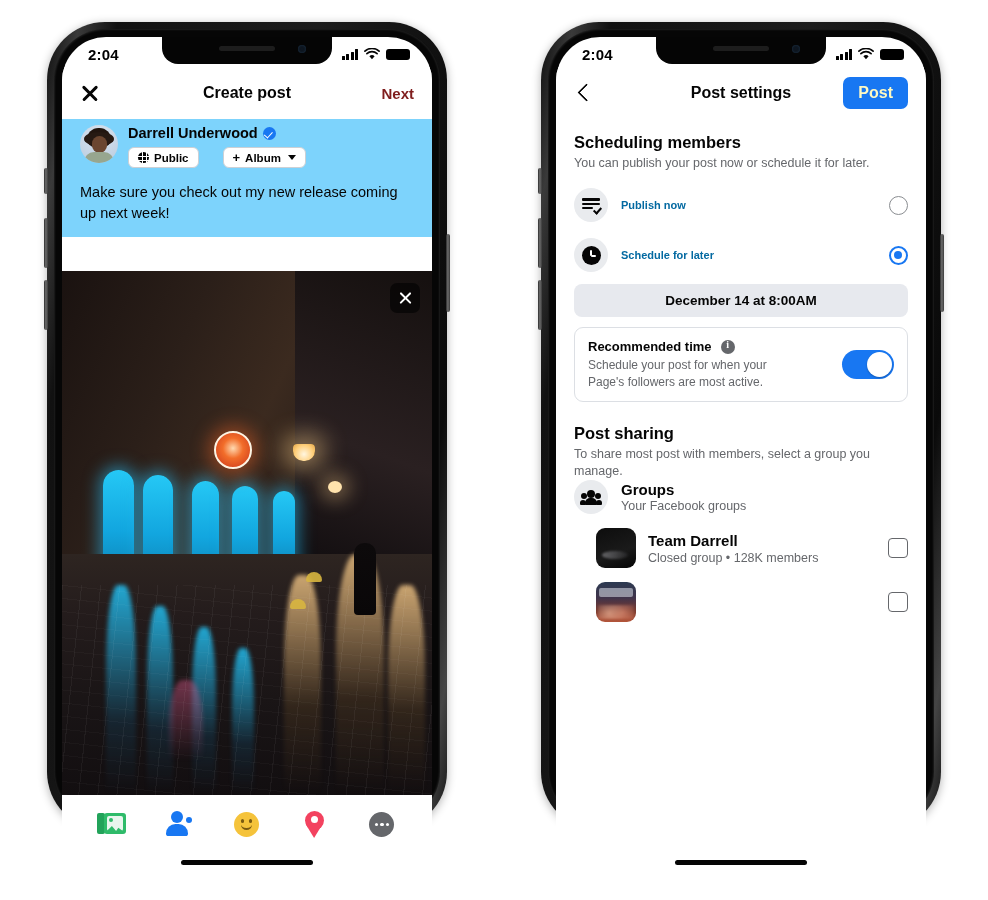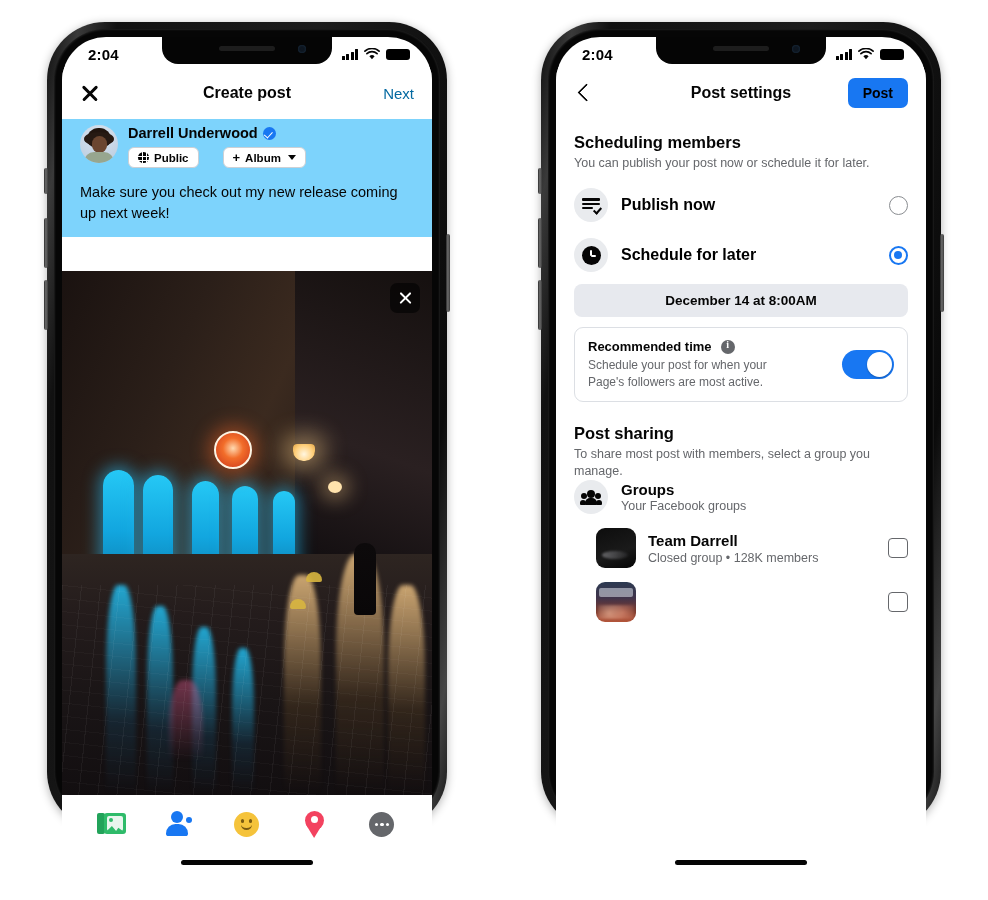--- a/index.html
+++ b/index.html
@@ -92,30 +92,30 @@
     font-size: 16px; font-weight: 700; color:#050505; pointer-events:none;
   }
   .icon-x {
     position: relative; width: 20px; height: 20px; cursor:pointer;
   }
   .icon-x:before,.icon-x:after{
     content:""; position:absolute; left:0; top:9px; width:20px; height:2.6px;
     background:#050505; border-radius:2px;
   }
   .icon-x:before{transform:rotate(45deg)} .icon-x:after{transform:rotate(-45deg)}
-  .next-link { margin-left:auto; font-size:15px; font-weight:400; color:#0369a1; }
+  .next-link { margin-left:auto; font-size:15px; font-weight:700; color:#7f1d1d; }
 
   .icon-back { width:20px; height:20px; position:relative; }
   .icon-back:before{
     content:""; position:absolute; left:6px; top:3px;
     width:11px; height:11px; border-left:2.8px solid #050505; border-bottom:2.8px solid #050505;
     transform: rotate(45deg); border-radius:1px;
   }
   .post-btn {
-    margin-left:auto; background:#1877f2; color:#000000; font-size:14px; font-weight:700;
+    margin-left:auto; background:#1877f2; color:#fef9c3; font-size:16px; font-weight:700;
     padding: 7px 15px; border-radius:7px; border:none;
   }
 
   
   .composer { position:absolute; left:0; top:82px; width:100%; background:#7dd3fc; }
   .author-row { display:flex; align-items:flex-start; padding: 6px 18px 0 18px; gap:10px; }
   .avatar {
     width: 38px; height: 38px; border-radius:50%;
     background: radial-gradient(circle at 50% 28%, #d9e4ef 0%, #c7d6e6 55%, #b9cbdd 100%);
     position:relative; overflow:hidden; flex:none;
@@ -247,21 +247,21 @@
     display:flex;align-items:center;justify-content:center;
   }
   .ic-publish{width:18px;height:15px;position:relative;}
   .ic-publish .l1{position:absolute;left:0;top:0;width:18px;height:3px;border-radius:1px;background:#050505;}
   .ic-publish .l2{position:absolute;left:0;top:5px;width:18px;height:2px;border-radius:1px;background:#050505;}
   .ic-publish .l3{position:absolute;left:0;top:9px;width:11px;height:2px;border-radius:1px;background:#050505;}
   .ic-publish .ck{position:absolute;right:0px;top:8px;width:5px;height:8px;border-right:2px solid #050505;border-bottom:2px solid #050505;transform:rotate(42deg);}
   .ic-clock{width:19px;height:19px;border-radius:50%;background:#050505;position:relative;}
   .ic-clock .h{position:absolute;left:8.5px;top:4px;width:2px;height:6px;background:#fff;border-radius:1px;}
   .ic-clock .m{position:absolute;left:9px;top:9px;width:5px;height:2px;background:#fff;border-radius:1px;}
-  .opt-label { font-size:16px; font-weight:600; color:#000000; }
+  .opt-label { font-size:11px; font-weight:600; color:#0369a1; }
   .radio { margin-left:auto; width:19px;height:19px;border-radius:50%;border:1.6px solid #8a8d91;flex:none;}
   .radio.on { border:2px solid #1877f2; position:relative; }
   .radio.on:after{content:"";position:absolute;left:3.4px;top:3.4px;width:8px;height:8px;border-radius:50%;background:#1877f2;}
 
   .date-pill {
     margin-top:12px; background:#e7e9ee; border-radius:8px;
     text-align:center; padding: 9px 0; font-size:13.5px; font-weight:700; color:#050505;
   }
   .rec-card {
     margin-top:10px; border:1px solid #dcdfe4; border-radius:9px;

